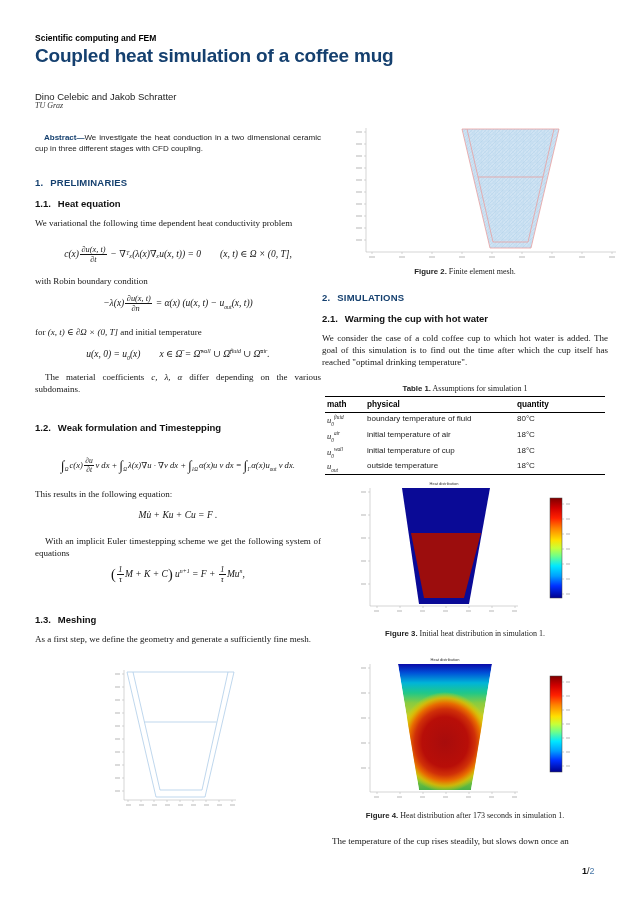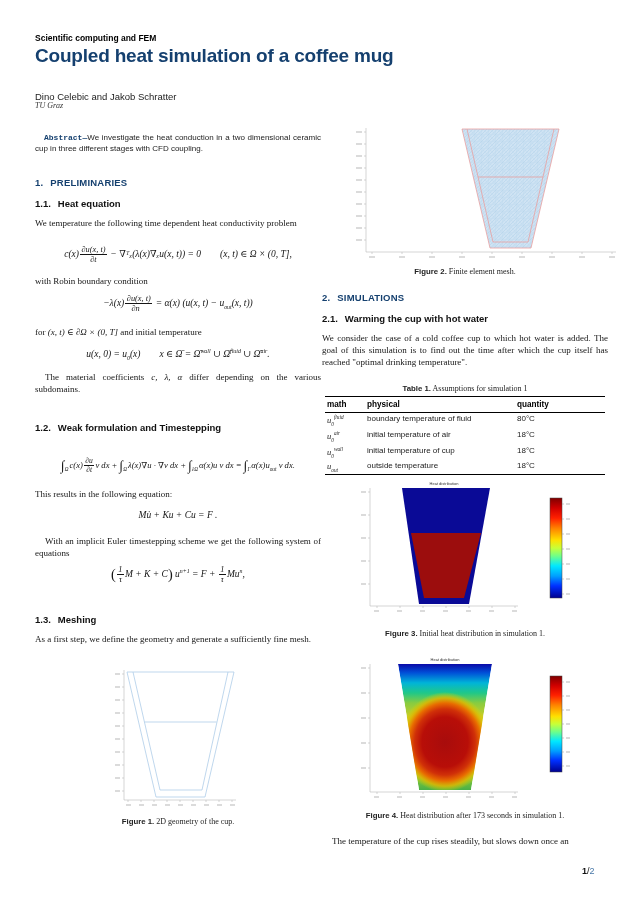--- a/index.html
+++ b/index.html
@@ -13,21 +13,21 @@
   .title{left:35px;top:45px;width:560px;font-size:19px;font-weight:bold;color:#15406f;letter-spacing:-.2px;}
   .authors{left:35px;top:79px;font-size:9.5px;color:#222;margin-top:12px;}
   .affil{left:35px;top:101px;font-size:8px;font-style:italic;color:#333;}
 
   .col-l{left:35px;width:286px;}
   .col-r{left:322px;width:286px;}
 
   .body-p{font-size:9px;line-height:1.32;text-align:justify;color:#151515;}
   .indent{text-indent:10px;}
   .abstract{font-family:"Liberation Sans","DejaVu Sans",sans-serif;font-size:8px;line-height:1.35;text-align:justify;text-indent:9px;color:#222;}
-  .abstract b{color:#15406f;font-family:Liberation Mono, monospace;}
+  .abstract b{color:#15406f;}
 
   .h1{font-family:"Liberation Sans","DejaVu Sans",sans-serif;font-size:9.5px;font-weight:bold;color:#15406f;letter-spacing:.2px;}
   .h2{font-family:"Liberation Sans","DejaVu Sans",sans-serif;font-size:9.5px;font-weight:bold;color:#111;}
   .h1 .no,.h2 .no{margin-right:7px;}
 
   .eq{width:286px;text-align:center;font-style:italic;font-size:9.5px;color:#151515;
       font-family:"Liberation Serif","DejaVu Serif",serif;}
   .eq-small{font-size:8.6px;}
   .eq sub,.eq sup{font-size:.62em;font-style:italic;}
   .frac{display:inline-flex;flex-direction:column;vertical-align:middle;font-size:.88em;line-height:1.12;margin:0 1px;text-align:center;}
@@ -68,21 +68,21 @@
     <b>Abstract—</b><span>We investigate the heat conduction in a two dimensional ceramic cup in three different stages with CFD coupling.</span>
   </div>
 
   <div class="abs col-l h1" style="top:177px;">
     <span class="no">1.</span><span>PRELIMINARIES</span>
   </div>
   <div class="abs col-l h2" style="top:198px;">
     <span class="no">1.1.</span><span>Heat equation</span>
   </div>
 
-  <p class="abs col-l body-p" style="top:218px;">We temperature the following time dependent heat conductivity problem</p>
+  <p class="abs col-l body-p" style="top:218px;">We variational the following time dependent heat conductivity problem</p>
 
   <div class="abs eq" style="left:35px;top:245px;">c(x)<span class="frac">
         <span>∂u(x, t)</span>
         <span>∂t</span>
       </span> − ∇ᵀₓ(λ(x)∇ₓu(x, t)) = 0  (x, t) ∈ Ω × (0, T],</div>
 
   <p class="abs col-l body-p" style="top:276px;">with Robin boundary condition</p>
 
   <div class="abs eq" style="left:35px;top:294px;">−λ(x)<span class="frac">
         <span>∂u(x, t)</span>
@@ -133,23 +133,20 @@
       <path d="M18 134v2 M31 134v2 M44 134v2 M57 134v2 M70 134v2 M83 134v2 M96 134v2 M109 134v2 M122 134v2" stroke="#b9b9b9" stroke-width="0.6"></path>
       <path d="M10 8h-5 M10 21h-5 M10 34h-5 M10 47h-5 M10 60h-5 M10 73h-5 M10 86h-5 M10 99h-5 M10 112h-5 M10 125h-5" stroke="#cfcfcf" stroke-width="1.6"></path>
       <path d="M16 139h5 M29 139h5 M42 139h5 M55 139h5 M68 139h5 M81 139h5 M94 139h5 M107 139h5 M120 139h5" stroke="#cfcfcf" stroke-width="1.6"></path>
     </g>
     <g fill="none" stroke="#aecde8" stroke-width="0.8">
       <polygon points="17,6 124,6 95,131 46,131"></polygon>
       <polyline points="23,6 50,124 92,124 118,6"></polyline>
       <line x1="34.5" y1="56" x2="106.5" y2="56"></line>
     </g>
   </svg>
-  <div class="abs col-l caption" style="top:817px;">
-    <b>Figure 1.</b> <span>2D geometry of the cup.</span>
-  </div>
 
   <svg class="abs figsvg" style="left:352px;top:124px;" width="270" height="138" viewBox="0 0 270 138">
     <defs>
       <pattern id="mesh" width="7" height="7" patternUnits="userSpaceOnUse">
         <rect width="7" height="7" fill="#cfe3f3"></rect>
         <path d="M0 7L7 0 M0 3.5L3.5 0 M3.5 7L7 3.5" stroke="#9cc4e4" stroke-width="0.35"></path>
         <path d="M0 3.5H7 M3.5 0V7 M0 0L7 7" stroke="#b7d5ec" stroke-width="0.3"></path>
       </pattern>
     </defs>
     <g>

